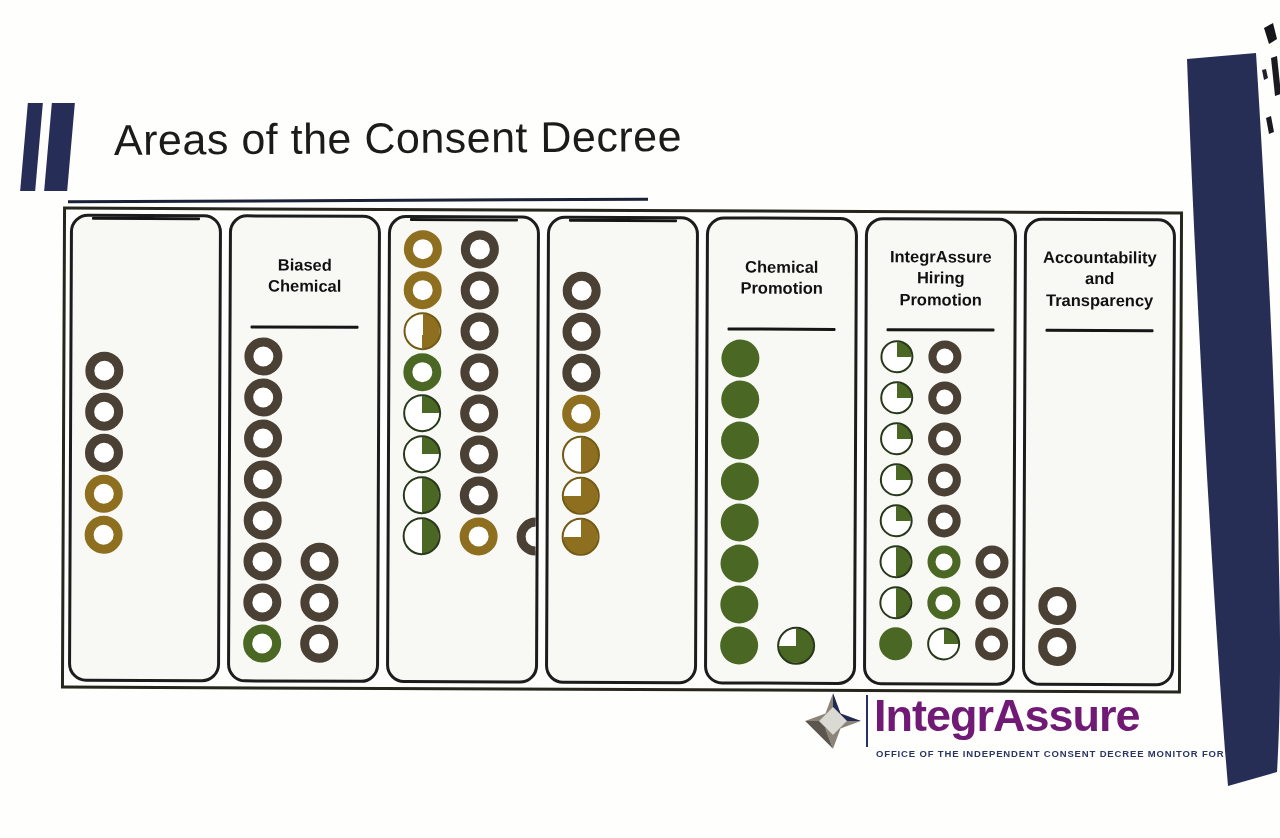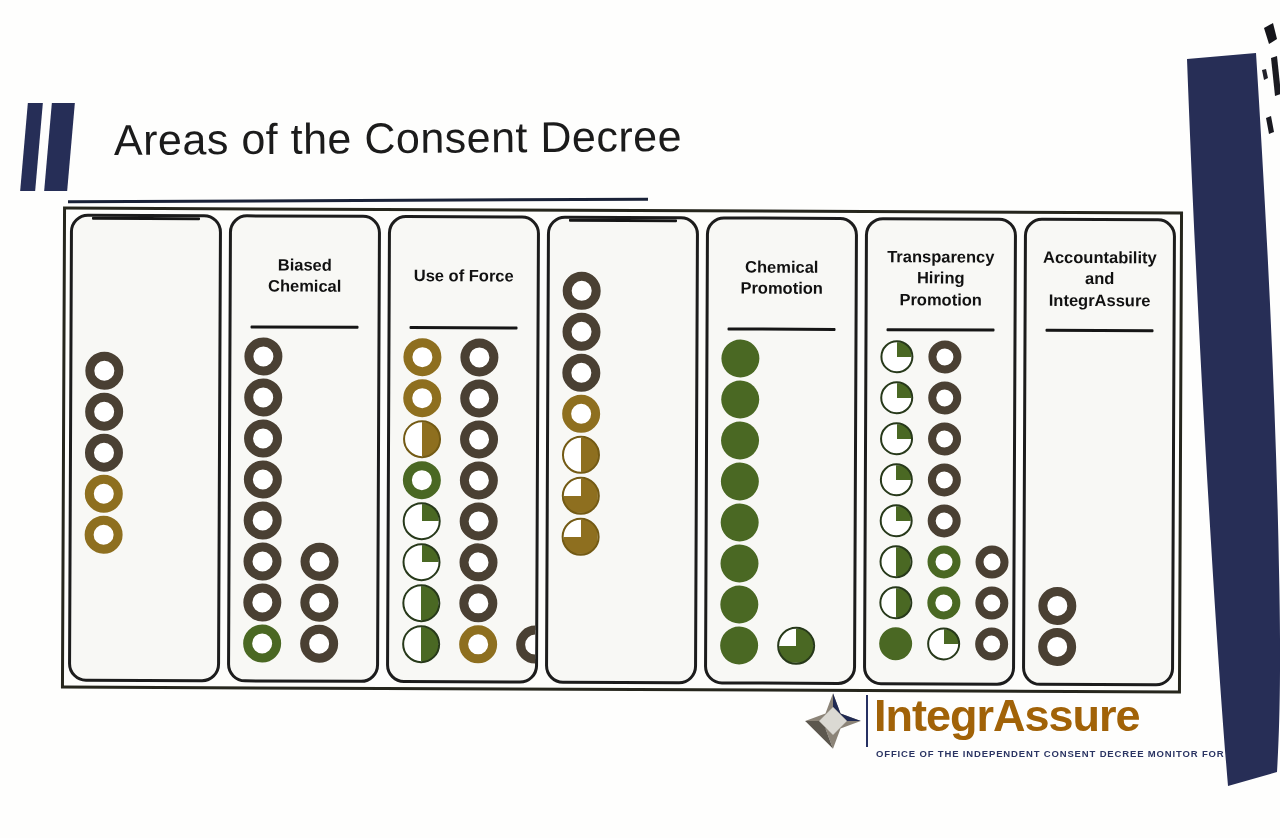--- a/index.html
+++ b/index.html
@@ -64,21 +64,21 @@
   .f-full  { background:var(--c); }
   .f-half         { border:2.5px solid var(--oc); background:conic-gradient(var(--c) 0 50%, #ffffff 50% 100%); }
   .f-quarter      { border:2.5px solid var(--oc); background:conic-gradient(var(--c) 0 25%, #ffffff 25% 100%); }
   .f-threequarter { border:2.5px solid var(--oc); background:conic-gradient(var(--c) 0 75%, #ffffff 75% 100%); }
 
   
   .logo { position:absolute; left:804px; top:692px; display:flex; align-items:flex-start; }
   .logo-mark { width:58px; height:58px; }
   .logo-sep { width:2px; height:52px; background:#273163; margin:3px 6px 0 4px; }
   .logo-name {
-    font-size:45px; font-weight:bold; color:#a16207; letter-spacing:-1px; line-height:1.05;
+    font-size:45px; font-weight:bold; color:#701a75; letter-spacing:-1px; line-height:1.05;
   }
   .logo-tagline {
     position:absolute; left:2px; top:56px; white-space:nowrap;
     font-size:9.5px; font-weight:bold; color:#2b3563; letter-spacing:0.85px;
   }
   .logo-text-wrap { position:relative; }
 
   
   .artifacts { position:absolute; inset:0; pointer-events:none; }
 </style>
@@ -119,23 +119,20 @@
           <div class="dot c-dark f-ring" style="grid-area: 5 / 1;"></div>
           <div class="dot c-dark f-ring" style="grid-area: 6 / 1;"></div>
           <div class="dot c-dark f-ring" style="grid-area: 7 / 1;"></div>
           <div class="dot c-green f-ring" style="grid-area: 8 / 1;"></div>
           <div class="dot c-dark f-ring" style="grid-area: 6 / 2;"></div>
           <div class="dot c-dark f-ring" style="grid-area: 7 / 2;"></div>
           <div class="dot c-dark f-ring" style="grid-area: 8 / 2;"></div>
         </div>
       </div>
       <div class="column">
-        <div class="col-header">
-          <div class="col-title">Use of Force</div>
-        </div>
         <div class="col-underline"></div>
         <div class="dots">
           <div class="dot c-gold f-ring" style="grid-area: 1 / 1;"></div>
           <div class="dot c-gold f-ring" style="grid-area: 2 / 1;"></div>
           <div class="dot c-gold f-half" style="grid-area: 3 / 1;"></div>
           <div class="dot c-green f-ring" style="grid-area: 4 / 1;"></div>
           <div class="dot c-green f-quarter" style="grid-area: 5 / 1;"></div>
           <div class="dot c-green f-quarter" style="grid-area: 6 / 1;"></div>
           <div class="dot c-green f-half" style="grid-area: 7 / 1;"></div>
           <div class="dot c-green f-half" style="grid-area: 8 / 1;"></div>
@@ -174,21 +171,21 @@
           <div class="dot c-green f-full" style="grid-area: 4 / 1;"></div>
           <div class="dot c-green f-full" style="grid-area: 5 / 1;"></div>
           <div class="dot c-green f-full" style="grid-area: 6 / 1;"></div>
           <div class="dot c-green f-full" style="grid-area: 7 / 1;"></div>
           <div class="dot c-green f-full" style="grid-area: 8 / 1;"></div>
           <div class="dot c-green f-threequarter" style="grid-area: 8 / 2;"></div>
         </div>
       </div>
       <div class="column small">
         <div class="col-header">
-          <div class="col-title">Transparency Hiring Promotion</div>
+          <div class="col-title">IntegrAssure Hiring Promotion</div>
         </div>
         <div class="col-underline"></div>
         <div class="dots">
           <div class="dot c-green f-quarter" style="grid-area: 1 / 1;"></div>
           <div class="dot c-green f-quarter" style="grid-area: 2 / 1;"></div>
           <div class="dot c-green f-quarter" style="grid-area: 3 / 1;"></div>
           <div class="dot c-green f-quarter" style="grid-area: 4 / 1;"></div>
           <div class="dot c-green f-quarter" style="grid-area: 5 / 1;"></div>
           <div class="dot c-green f-half" style="grid-area: 6 / 1;"></div>
           <div class="dot c-green f-half" style="grid-area: 7 / 1;"></div>
@@ -201,21 +198,21 @@
           <div class="dot c-green f-ring" style="grid-area: 6 / 2;"></div>
           <div class="dot c-green f-ring" style="grid-area: 7 / 2;"></div>
           <div class="dot c-green f-quarter" style="grid-area: 8 / 2;"></div>
           <div class="dot c-dark f-ring" style="grid-area: 6 / 3;"></div>
           <div class="dot c-dark f-ring" style="grid-area: 7 / 3;"></div>
           <div class="dot c-dark f-ring" style="grid-area: 8 / 3;"></div>
         </div>
       </div>
       <div class="column">
         <div class="col-header">
-          <div class="col-title">Accountability and IntegrAssure</div>
+          <div class="col-title">Accountability and Transparency</div>
         </div>
         <div class="col-underline"></div>
         <div class="dots">
           <div class="dot c-dark f-ring" style="grid-area: 7 / 1;"></div>
           <div class="dot c-dark f-ring" style="grid-area: 8 / 1;"></div>
         </div>
       </div>
     </div>
 
   <div class="logo">

